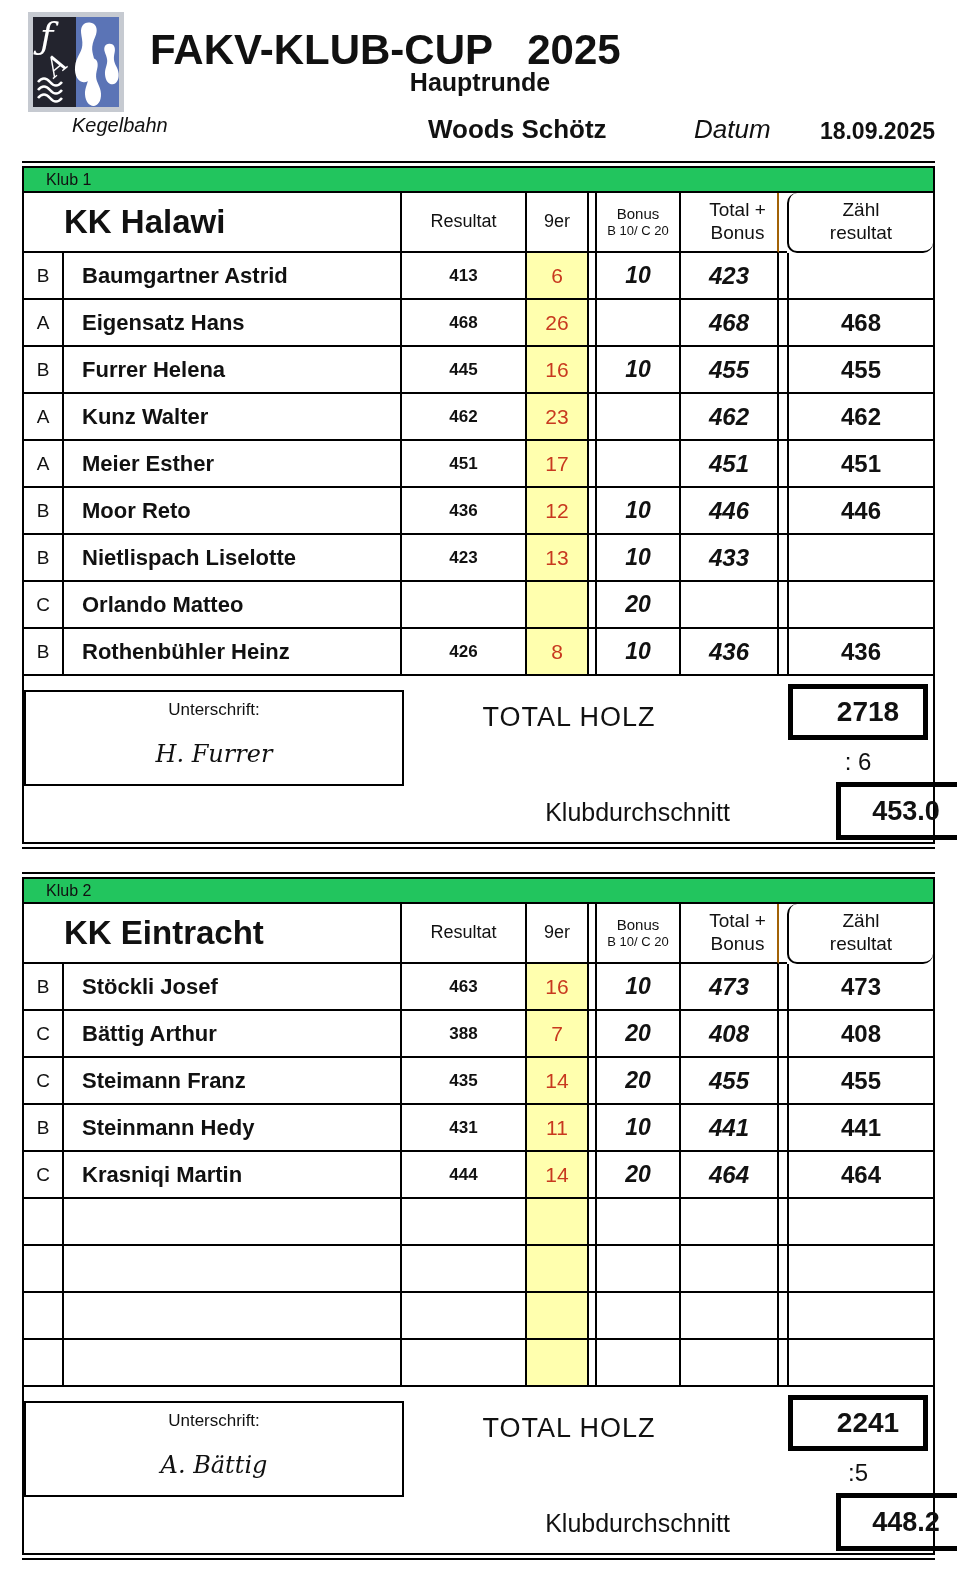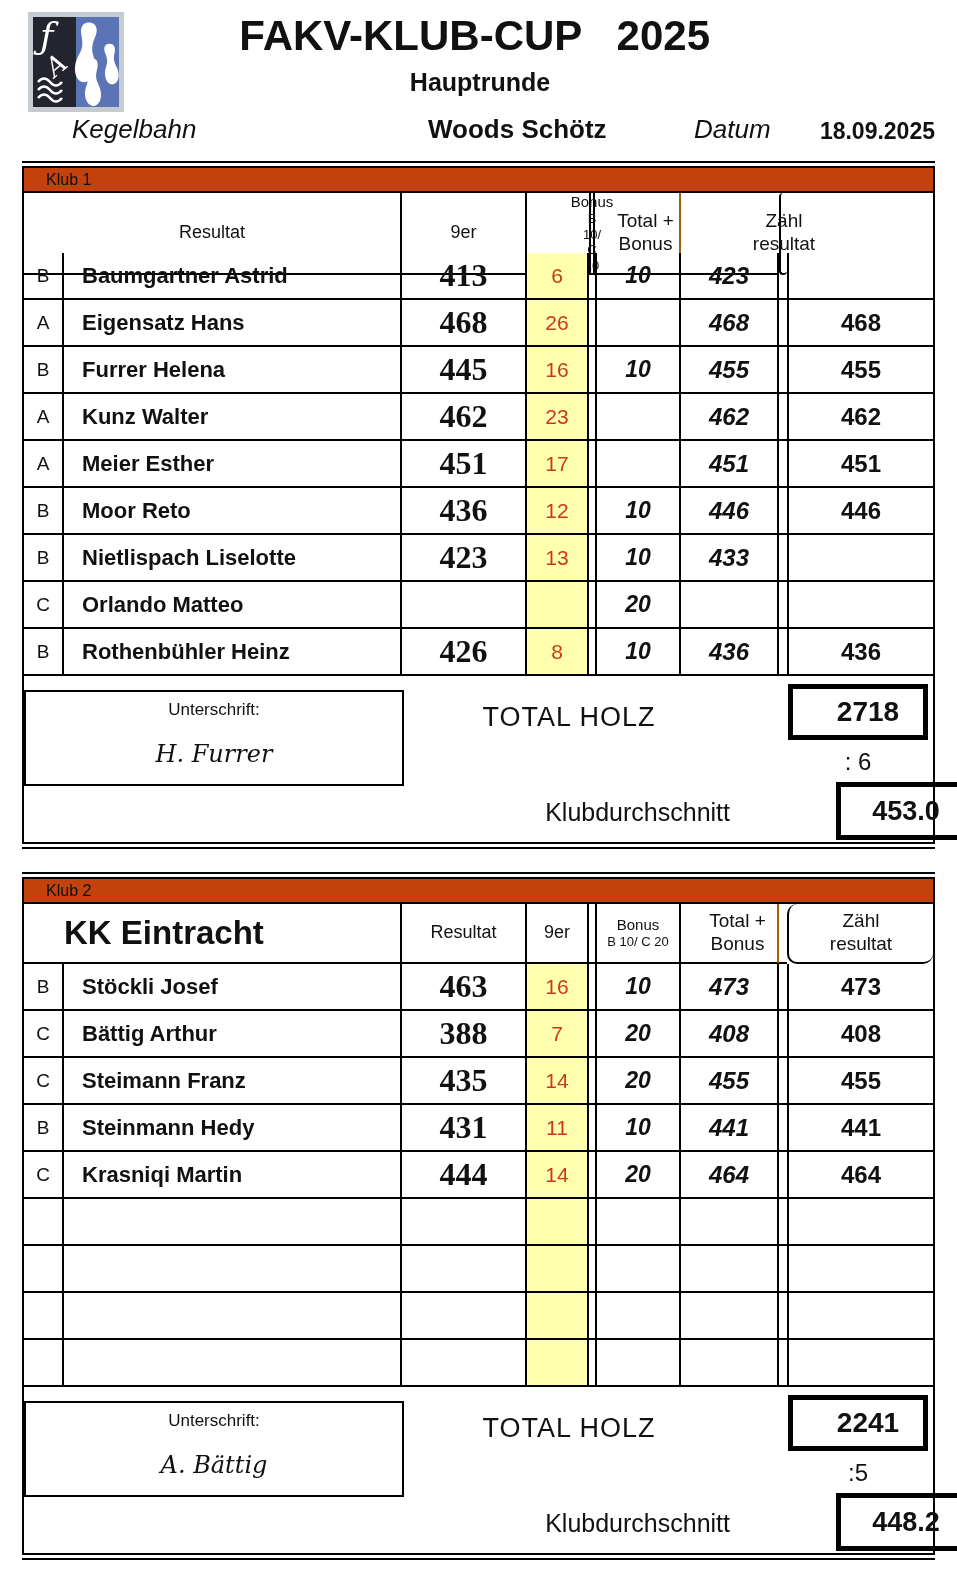--- a/index.html
+++ b/index.html
@@ -1,57 +1,57 @@
 <!DOCTYPE html>
 <html><head>
 <meta charset="utf-8">
 <style>
   html,body{margin:0;padding:0;background:#fff;}
   .page{position:relative;width:957px;height:1569px;background:#ffffff;
         font-family:"Liberation Sans",sans-serif;color:#111;overflow:hidden;}
 
   
   .logo{position:absolute;left:28px;top:12px;width:96px;height:100px;}
-  .title-block{position:absolute;left:150px;top:12px;width:560px;text-align:right;}
+  .title-block{position:absolute;left:150px;top:26px;width:560px;text-align:left;}
   .title{font-size:42px;font-weight:bold;white-space:pre;letter-spacing:0px;}
   .subtitle{position:absolute;left:280px;top:68px;width:400px;text-align:center;
             font-size:25px;font-weight:bold;}
-  .kegelbahn{position:absolute;left:72px;top:114px;font-style:italic;font-size:26px;}
+  .kegelbahn{position:absolute;left:72px;top:114px;font-style:italic;font-size:20px;}
   .lane{position:absolute;left:428px;top:114px;font-weight:bold;font-size:26px;}
   .datum{position:absolute;left:694px;top:114px;font-style:italic;font-size:26px;}
   .datev{position:absolute;right:22px;top:118px;font-weight:bold;font-size:23px;}
 
   
   .sheet-outer{position:absolute;left:22px;width:913px;box-sizing:border-box;
                border-top:2px solid #000;border-bottom:2px solid #000;padding:3px 0;}
   #sheet1{top:161px;} #sheet2{top:872px;}
   .sheet{border:2.5px solid #000;background:#fff;}
 
-  .klubbar{height:23px;background:#c2410c;border-bottom:2px solid #000;
+  .klubbar{height:23px;background:#22c55e;border-bottom:2px solid #000;
            font-size:16px;line-height:23px;padding-left:22px;}
 
   .hrow{display:grid;grid-template-columns:378px 125px 62px 6px 86px 98px 8px 1fr;height:60px;}
   .hcell{border-bottom:2px solid #000;display:flex;flex-direction:column;
          justify-content:center;align-items:center;text-align:center;line-height:1.2;}
   .h-club{align-items:flex-start;padding-left:40px;font-size:33px;font-weight:bold;
           border-right:2px solid #000;}
   .h-res{font-size:18px;border-right:2px solid #000;}
   .h-niner{font-size:18px;border-right:2px solid #000;}
   .h-bonus{font-size:15px;border-left:2px solid #000;border-right:2px solid #000;}
   .h-bonus .l2{font-size:13px;}
   .h-total{font-size:19px;border-right:2px solid #a16207;padding-left:17px;}
   .h-zaehl{font-size:19px;border-left:2px solid #000;border-radius:10px;}
   .hgap{border-bottom:2px solid #000;}
 
   .prow{display:grid;grid-template-columns:40px 338px 125px 62px 6px 86px 98px 8px 1fr;height:47px;}
   .cell{border-bottom:2px solid #000;display:flex;align-items:center;justify-content:center;}
   .c-cat{font-size:19px;border-right:2px solid #000;}
   .c-name{justify-content:flex-start;padding-left:18px;font-weight:bold;font-size:22px;
           border-right:2px solid #000;}
-  .c-res{font-weight:bold;font-size:32px;border-right:2px solid #000;font-family:Liberation Serif, serif;}
+  .c-res{font-weight:bold;font-size:17px;border-right:2px solid #000;}
   .c-niner{background:#ffffae;color:#c8391f;font-size:21px;border-right:2px solid #000;}
   .gap{border-bottom:2px solid #000;}
   .c-bonus{font-weight:bold;font-style:italic;font-size:23px;
            border-left:2px solid #000;border-right:2px solid #000;}
   .c-total{font-weight:bold;font-style:italic;font-size:24px;border-right:2px solid #000;}
   .c-zaehl{font-weight:bold;font-size:24px;border-left:2px solid #000;}
 
   
   .tfooter{position:relative;height:166px;}
   .sigbox{position:absolute;left:0;top:14px;width:380px;height:96px;border:2px solid #000;
@@ -102,20 +102,21 @@
   <div class="kegelbahn">Kegelbahn</div>
   <div class="lane">Woods Schötz</div>
   <div class="datum">Datum</div>
   <div class="datev">18.09.2025</div>
 
   <div class="sheet-outer" id="sheet1">
     <div class="sheet">
       <div class="klubbar">Klub 1</div>
 
       <div class="hrow">
+        <div class="hcell h-club">KK Halawi</div>
         <div class="hcell h-res">Resultat</div>
         <div class="hcell h-niner">9er</div>
         <div class="hgap"></div>
         <div class="hcell h-bonus">
           <span>Bonus</span>
           <span class="l2">B 10/ C 20</span>
         </div>
         <div class="hcell h-total">
           <span>Total +</span>
           <span>Bonus</span>

